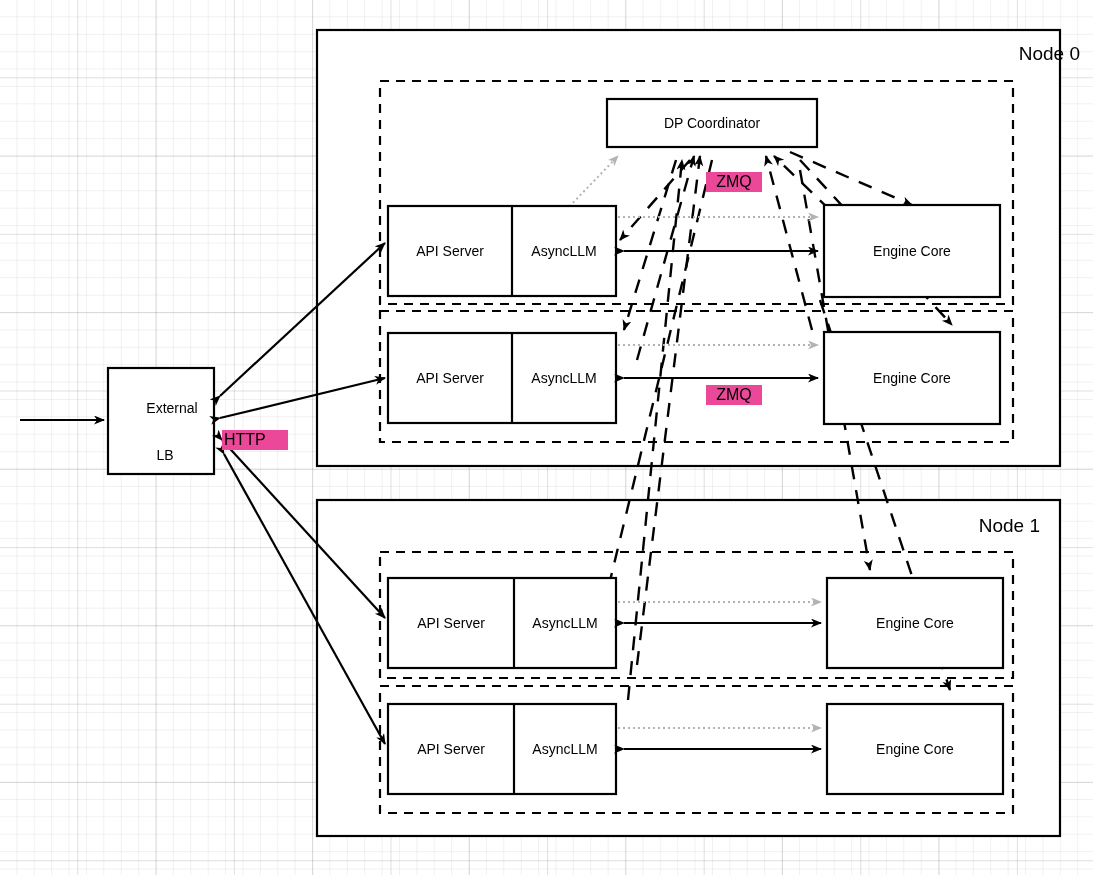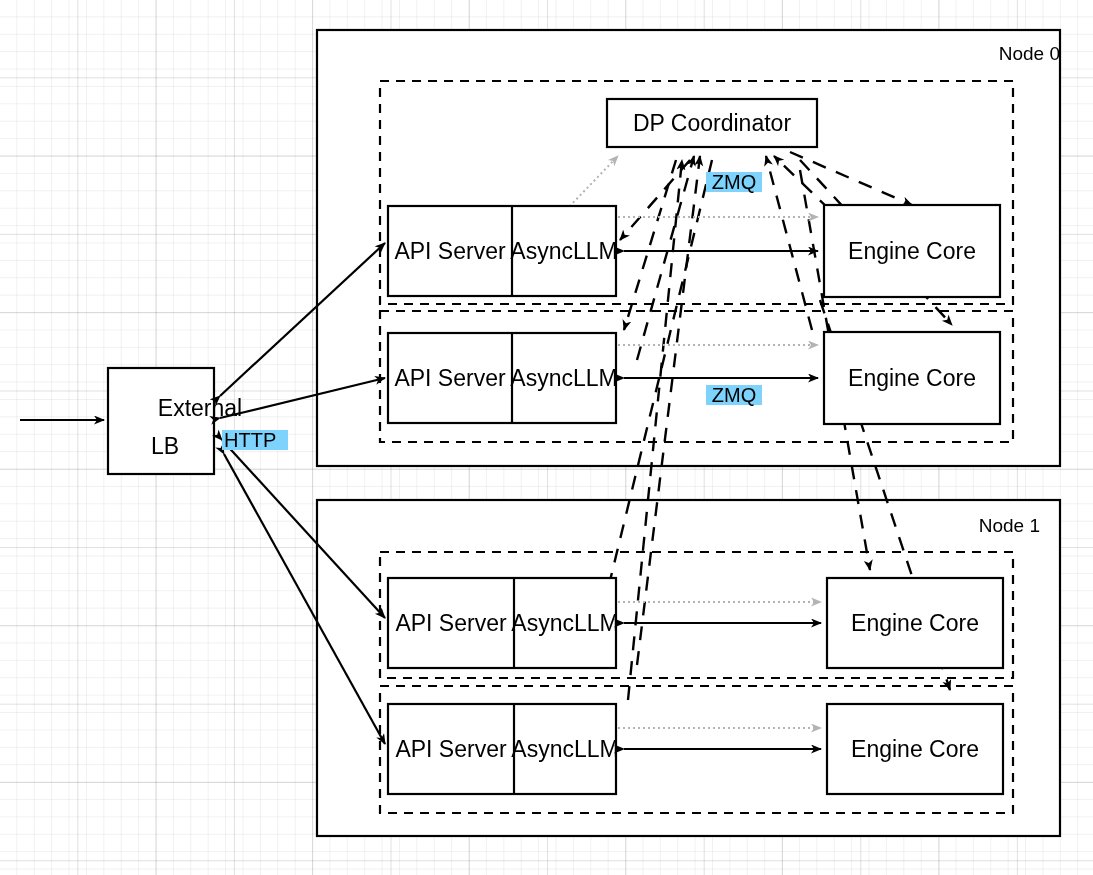--- a/index.html
+++ b/index.html
@@ -22,23 +22,23 @@
     pointer-events:none;
   }
   #canvas{position:absolute;left:0;top:0;width:1093px;height:875px;}
   .lbl{
     position:absolute;
     font-size:19px;color:#000;
     white-space:nowrap;
     display:flex;align-items:center;justify-content:center;
     pointer-events:none;
   }
-  .boxlbl{font-size:23px;}
+  .boxlbl{font-size:14px;}
   .nodelbl{font-size:19px;}
-  .edgelbl{font-size:20px;background:#7dd3fc;padding:0 2px;}
+  .edgelbl{font-size:16px;background:#ec4899;padding:0 2px;}
 </style>
 </head>
 <body>
 
 <div id="grid"></div>
 
 <svg id="canvas" viewBox="0 0 1093 875" xmlns="http://www.w3.org/2000/svg">
   <defs>
     <marker id="ah" markerWidth="12" markerHeight="12" refX="10" refY="4.5" orient="auto" markerUnits="userSpaceOnUse">
       <path d="M0,0 L11,4.5 L0,9 L3,4.5 z" fill="#000000"></path>
@@ -121,25 +121,25 @@
   <path d="M624,623 L821,623" stroke="#000000" stroke-width="2.2" fill="none" marker-start="url(#ah)" marker-end="url(#ah)"></path>
   <path d="M618,602 L821,602" stroke="#b3b3b3" stroke-width="2" stroke-dasharray="2 3" fill="none" marker-end="url(#ahg)"></path>
 
   <rect x="388" y="704" width="228" height="90" fill="#ffffff" stroke="#000000" stroke-width="2.2"></rect>
   <line x1="514" y1="704" x2="514" y2="794" stroke="#000000" stroke-width="2.2"></line>
   <rect x="827" y="704" width="176" height="90" fill="#ffffff" stroke="#000000" stroke-width="2.2"></rect>
   <path d="M624,749 L821,749" stroke="#000000" stroke-width="2.2" fill="none" marker-start="url(#ah)" marker-end="url(#ah)"></path>
   <path d="M618,728 L821,728" stroke="#b3b3b3" stroke-width="2" stroke-dasharray="2 3" fill="none" marker-end="url(#ahg)"></path>
 </svg>
 
-<div class="lbl nodelbl" style="left:950px;top:42px;width:110px;height:24px;justify-content:flex-end;">Node 0</div>
+<div class="lbl nodelbl" style="left:970px;top:42px;width:110px;height:24px;justify-content:flex-end;">Node 0</div>
 <div class="lbl nodelbl" style="left:930px;top:514px;width:110px;height:24px;justify-content:flex-end;text-align:center;">Node 1</div>
 
-<div class="lbl boxlbl" style="left:108px;top:396px;width:128px;height:24px;padding-left:28px;">External</div>
-<div class="lbl boxlbl" style="left:108px;top:434px;width:114px;height:24px;">LB</div>
+<div class="lbl boxlbl" style="left:108px;top:396px;width:128px;height:24px;">External</div>
+<div class="lbl boxlbl" style="left:108px;top:443px;width:114px;height:24px;">LB</div>
 <div class="lbl edgelbl" style="left:222px;top:430px;width:62px;height:20px;justify-content:flex-start;">HTTP</div>
 
 <div class="lbl boxlbl" style="left:607px;top:111px;width:210px;height:24px;">DP Coordinator</div>
 
 <div class="lbl edgelbl" style="left:706px;top:172px;width:52px;height:20px;">ZMQ</div>
 <div class="lbl edgelbl" style="left:706px;top:385px;width:52px;height:20px;">ZMQ</div>
 
 <div class="lbl boxlbl" style="left:388px;top:239px;width:124px;height:24px;">API Server</div>
 <div class="lbl boxlbl" style="left:512px;top:239px;width:104px;height:24px;">AsyncLLM</div>
 <div class="lbl boxlbl" style="left:824px;top:239px;width:176px;height:24px;">Engine Core</div>

